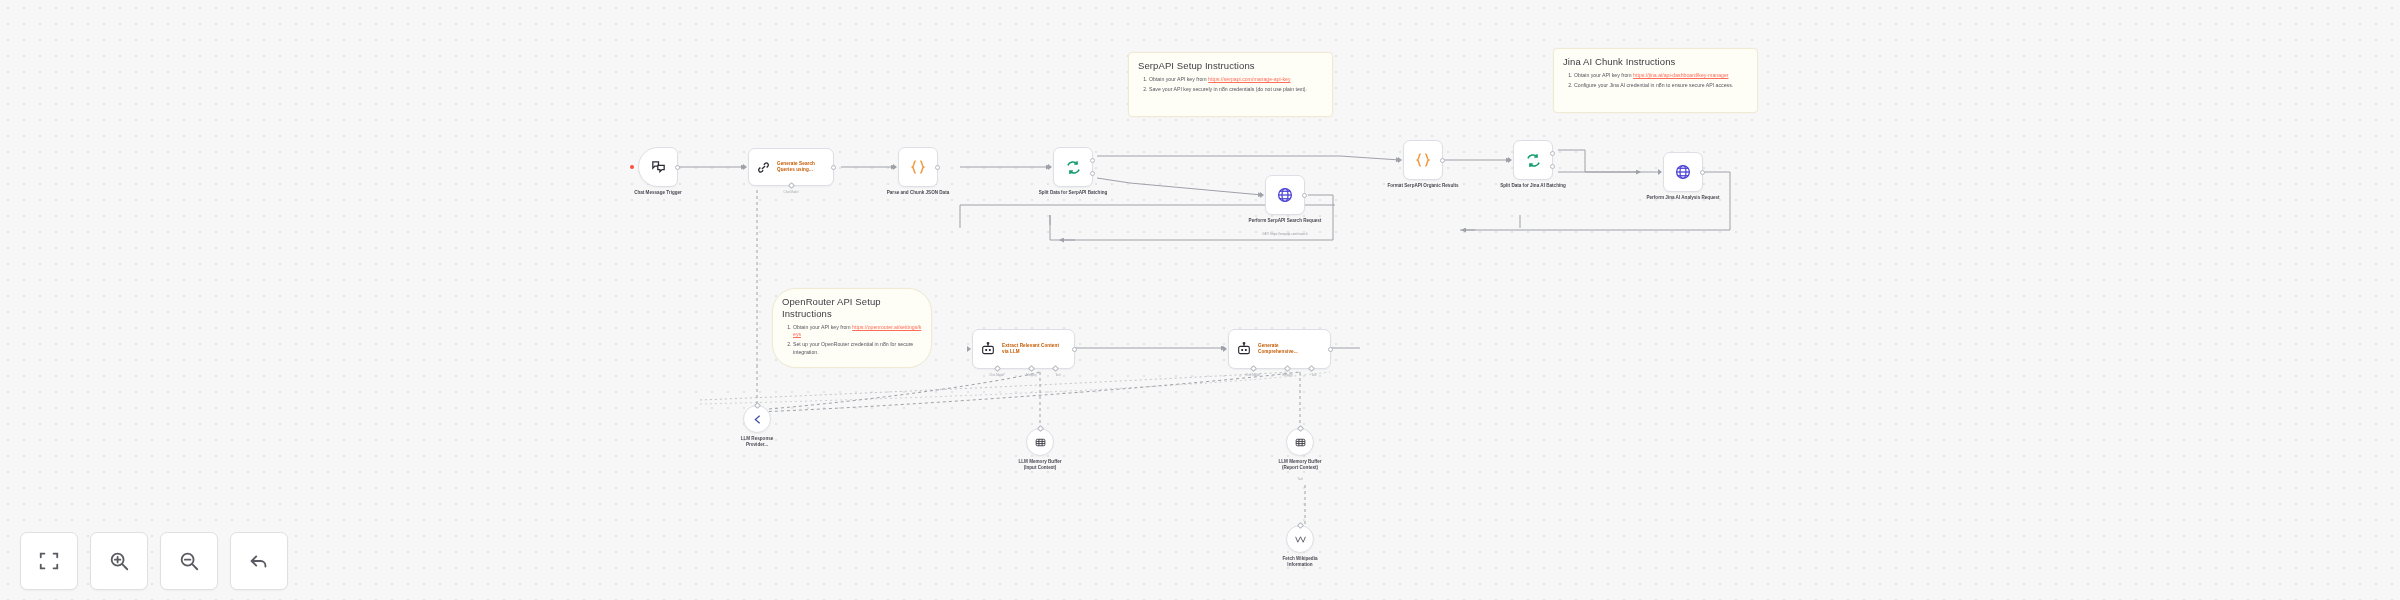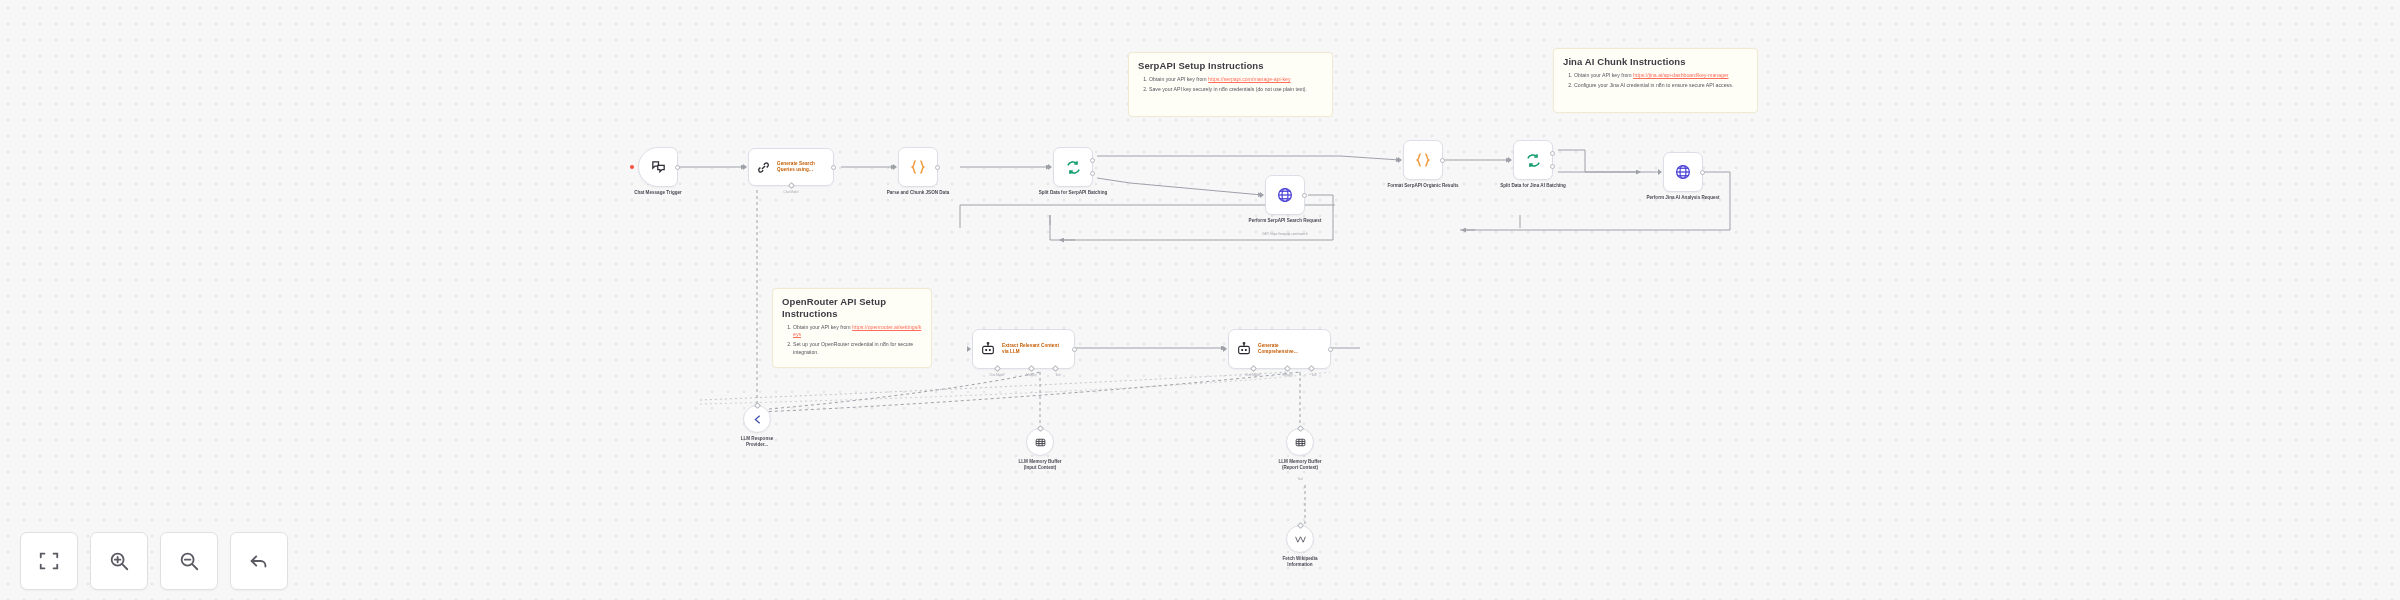--- a/index.html
+++ b/index.html
@@ -24,21 +24,21 @@
   .sticky {
     position: absolute;
     background: #fffef6;
     border: 1px solid #f0ead2;
     border-radius: 4px;
     padding: 7px 9px 9px 9px;
     box-shadow: 0 0 0 0.5px rgba(0,0,0,0.02);
   }
   .sticky h3 {
     font-size: 9.5px;
-    font-weight: 700;
+    font-weight: 400;
     color: #3c3c44;
     letter-spacing: .1px;
     line-height: 1.25;
     margin-bottom: 4px;
   }
   .sticky ol { padding-left: 11px; }
   .sticky li {
     font-size: 5.2px;
     line-height: 1.45;
     color: #55555f;
@@ -207,21 +207,21 @@
     <ol>
       <li>
         <span>Obtain your API key from </span><a href="#">https://jina.ai/api-dashboard/key-manager</a>
       </li>
       <li>
         <span>Configure your Jina AI credential in n8n to ensure secure API access.</span>
       </li>
     </ol>
   </div>
 
-  <div class="sticky" style="left:772px; top:288px; width:160px; height:80px;">
+  <div class="sticky" style="left:772px; top:288px; width:160px; height:80px;border-radius:24px;">
     <h3>OpenRouter API Setup Instructions</h3>
     <ol>
       <li>
         <span>Obtain your API key from </span><a href="#">https://openrouter.ai/settings/keys</a>
       </li>
       <li>
         <span>Set up your OpenRouter credential in n8n for secure integration.</span>
       </li>
     </ol>
   </div>

